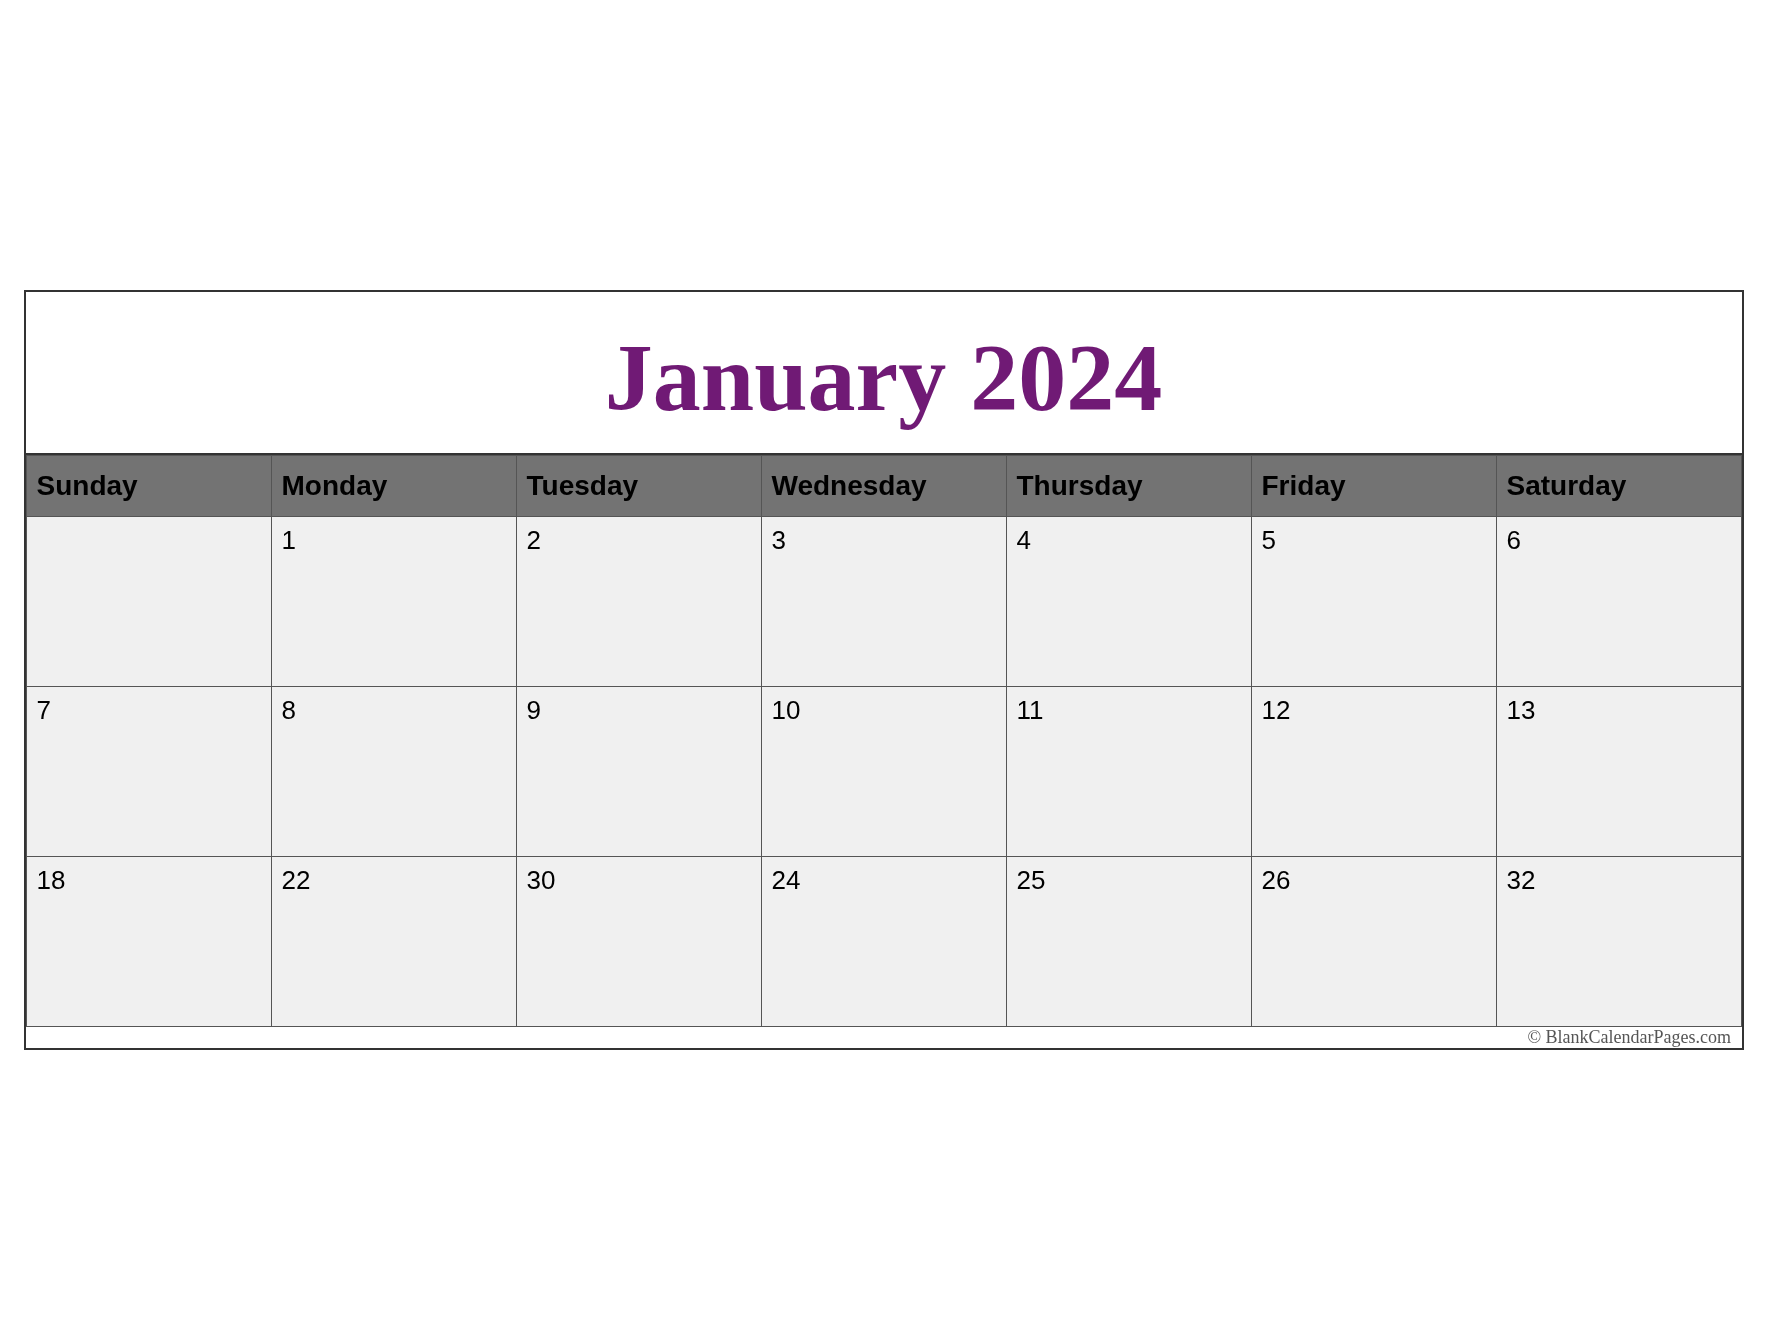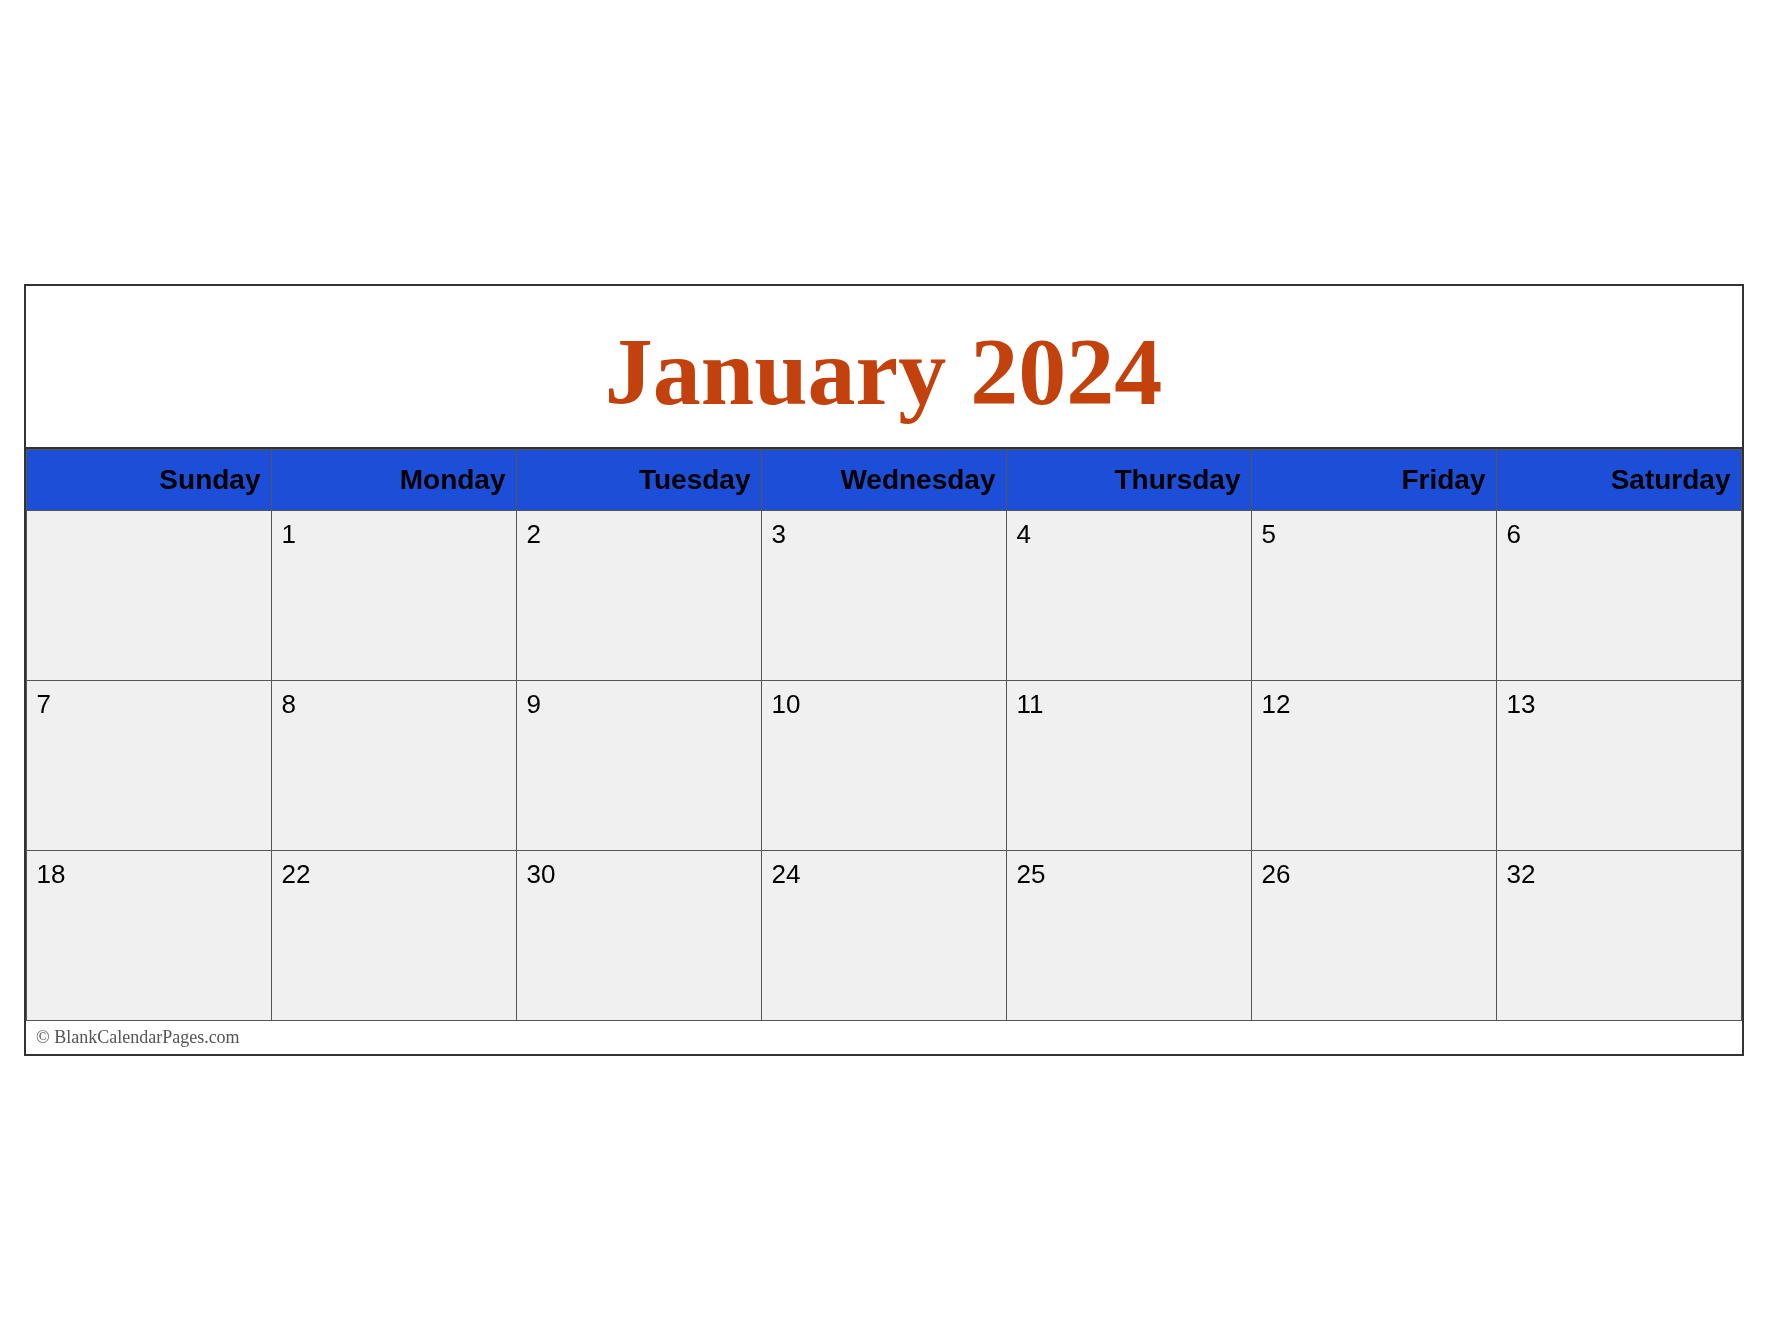--- a/index.html
+++ b/index.html
@@ -24,37 +24,37 @@
       border: 2px solid #333;
       background: #fff;
     }
 
     .calendar-title {
       text-align: center;
       padding: 30px 4px 20px;
       font-size: 96px;
       font-weight: bold;
       font-family: Georgia, 'Times New Roman', serif;
-      color: #c2410c;
+      color: #701a75;
       border-bottom: 2px solid #333;
     }
 
     .calendar-grid {
       width: 100%;
       border-collapse: collapse;
     }
 
     .calendar-grid th {
       border: 1px solid #555;
       padding: 14px 10px;
-      text-align: right;
+      text-align: left;
       font-size: 28px;
       font-weight: bold;
       font-family: Arial, sans-serif;
-      background: #1d4ed8;
+      background: #737373;
       color: #000;
     }
 
     .calendar-grid td {
       border: 1px solid #555;
       vertical-align: top;
       width: calc(100% / 7);
       height: 170px;
       padding: 8px 10px;
       background: #f0f0f0;
@@ -68,24 +68,24 @@
     .day-number {
       font-size: 26px;
       font-family: Arial, sans-serif;
       font-weight: normal;
       display: block;
     }
 
     .footer-row td {
       border: none;
       background: #fff;
-      text-align: left;
+      text-align: right;
       font-size: 18px;
       color: #555;
-      padding: 6px 10px;
+      padding: 0 10px;
       height: auto;
     }
   </style>
 </head>
 <body>
 
 <div class="calendar-container">
   <div class="calendar-title">January 2024</div>
   <table class="calendar-grid">
     <thead>

